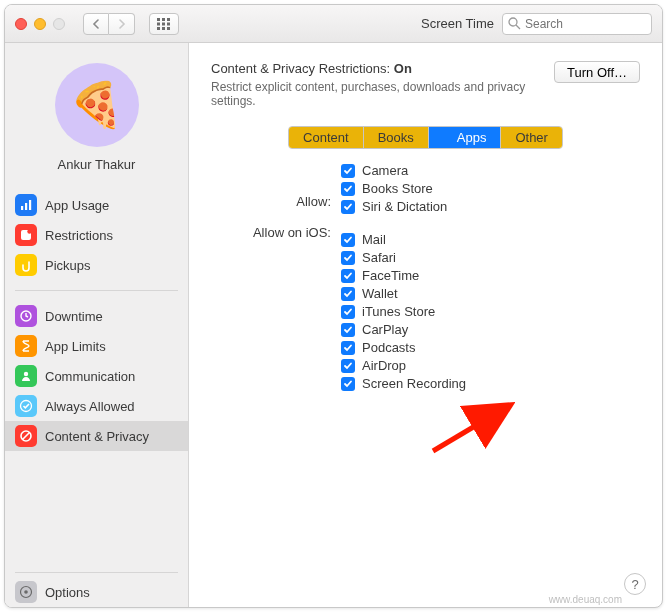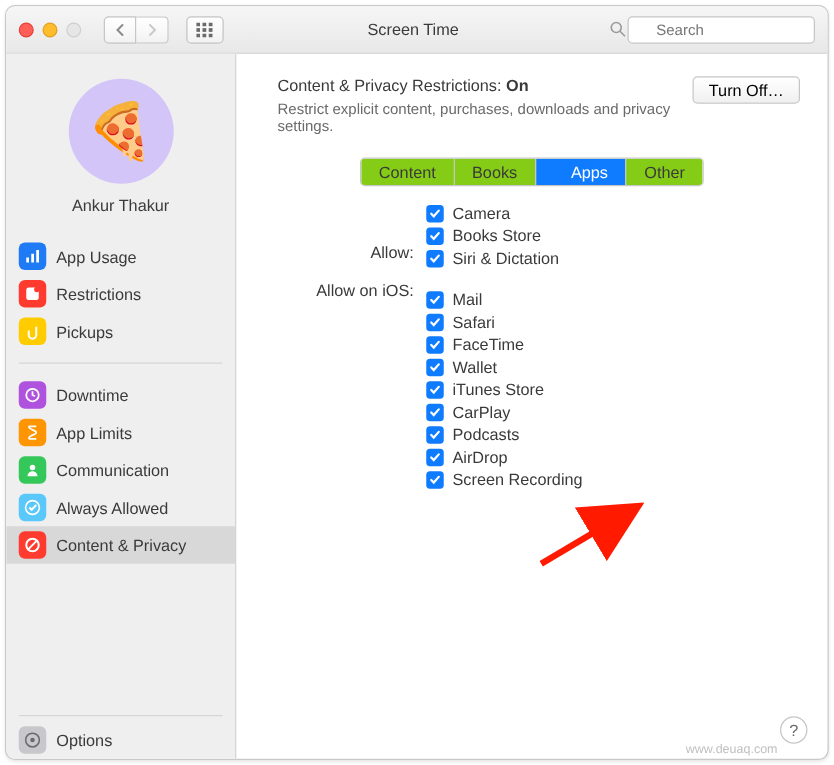--- a/index.html
+++ b/index.html
@@ -9,46 +9,46 @@
   .traffic { display: flex; gap: 7px; align-items: center; }
   .dot { width: 12px; height: 12px; border-radius: 50%; }
   .dot.red { background: #ff5f57; border:1px solid #e24239;}
   .dot.yellow { background: #ffbd2e; border:1px solid #e1a021;}
   .dot.green { background: #e6e6e6; border:1px solid #cfcfcf;}
   .navbtns { display: flex; margin-left: 10px; }
   .navbtn { width: 26px; height: 22px; background: linear-gradient(#fff,#f2f2f2); border:1px solid #c6c6c6; display:flex;align-items:center;justify-content:center;color:#999;font-size:11px;}
   .navbtn:first-child{border-radius:4px 0 0 4px;}
   .navbtn:last-child{border-radius:0 4px 4px 0;border-left:none;}
   .gridbtn{ width:30px;height:22px;background:linear-gradient(#fff,#f2f2f2);border:1px solid #c6c6c6;border-radius:4px;margin-left:6px;display:flex;align-items:center;justify-content:center;color:#555;}
-  .title { flex:1; text-align:center; font-size:13px; color:#3a3a3a; }
+  .title { flex:1; text-align:right; font-size:13px; color:#3a3a3a; }
   .search { position:relative; }
-  .search input { width: 150px; height: 22px; border:1px solid #c6c6c6; border-radius:4px; background:#fff; padding:0 6px 0 22px; font-size:12px; color:#666;margin-left:20px;}
+  .search input { width: 150px; height: 22px; border:1px solid #c6c6c6; border-radius:4px; background:#fff; padding:0 6px 0 22px; font-size:12px; color:#666;}
   .search svg { position:absolute; left:6px; top:4px; }
   .body { flex:1; display:flex; }
   .sidebar { width: 184px; background:#f0efef; border-right:1px solid #d6d5d5; display:flex; flex-direction:column; }
   .profile{ text-align:center; padding: 20px 10px 12px;}
   .avatar{ width:84px;height:84px;border-radius:50%;background:#d4c5f9;margin:0 auto 10px;display:flex;align-items:center;justify-content:center;font-size:44px;}
   .username{ font-size:13px; color:#3a3a3a;}
   .side-group{ padding: 6px 0;}
   .side-sep{ height:1px; background:#d6d5d5; margin: 4px 10px;}
   .sitem{ display:flex;align-items:center;height:30px;padding:0 10px;gap:8px;font-size:13px;color:#3a3a3a;cursor:default;}
   .sitem.selected{ background:#d9d8d8;}
   .sicon{ width:22px;height:22px;border-radius:5px;display:flex;align-items:center;justify-content:center;color:#fff;font-size:13px;font-weight:bold;}
   .bg-blue{background:#1f7af5;} .bg-red{background:#ff3b30;} .bg-yellow{background:#ffcc00;}
   .bg-purple{background:#af52de;} .bg-orange{background:#ff9500;} .bg-green{background:#34c759;}
   .bg-teal{background:#5ac8fa;} .bg-gray{background:#c7c7cc;color:#5a5a5a}
   .spacer{flex:1;}
   .main{ flex:1; padding: 18px 22px; font-size:13px; color:#3a3a3a; position:relative;}
-  .header-row{ display:flex; align-items:flex-start; gap:4px;margin-left:11px;}
+  .header-row{ display:flex; align-items:flex-start; gap:4px;}
   .header-text{ flex:1;}
   .strong{ font-weight:600;}
   .subtitle{ font-size:12px; color:#6a6a6a; margin-top:4px;}
   .turnoff{ height:22px;padding:0 12px;background:linear-gradient(#fff,#f0f0f0);border:1px solid #c6c6c6;border-radius:4px;font-size:13px;}
   .segmented{ display:flex; margin: 18px auto 14px; border:1px solid #c6c6c6;border-radius:4px;overflow:hidden;width:fit-content;}
-  .seg{ padding: 3px 14px; font-size:13px; background:#84cc16;border-right:1px solid #c6c6c6;}
+  .seg{ padding: 3px 14px; font-size:13px; background:#eab308;border-right:1px solid #c6c6c6;}
   .seg:last-child{border-right:none;}
   .seg.active{ background:#0f7bff; color:#fff;padding-left:28px;}
   .form{ display:grid; grid-template-columns: 120px 1fr; gap: 6px 10px; align-items:start;}
   .form-label{ text-align:right; font-size:13px; color:#3a3a3a; padding-top:1px;margin-top:30px;}
   .chkcol{ display:flex; flex-direction:column; gap:3px;}
   .chkrow{ display:flex; align-items:center; gap:7px; font-size:13px;}
   .chk{ width:14px;height:14px;border-radius:3px;background:#0f7bff;display:flex;align-items:center;justify-content:center;}
   .chk svg{display:block;}
   .arrow{ position:absolute; left:240px; top:356px; pointer-events:none;}
   .help{ position:absolute; bottom:12px; right:16px; width:22px;height:22px;border:1px solid #c6c6c6;border-radius:50%;background:#fff;display:flex;align-items:center;justify-content:center;color:#6a6a6a;font-size:13px;}

